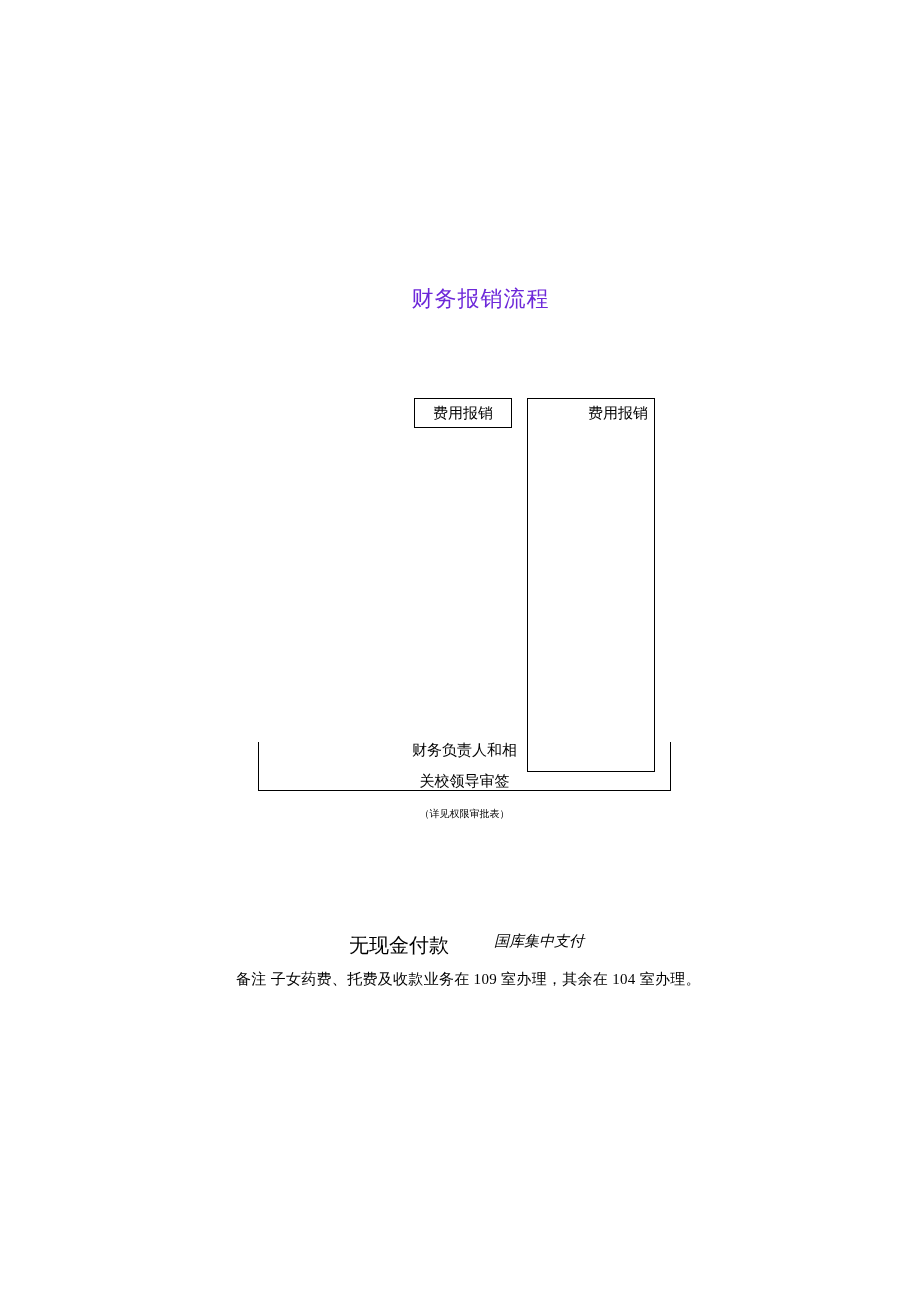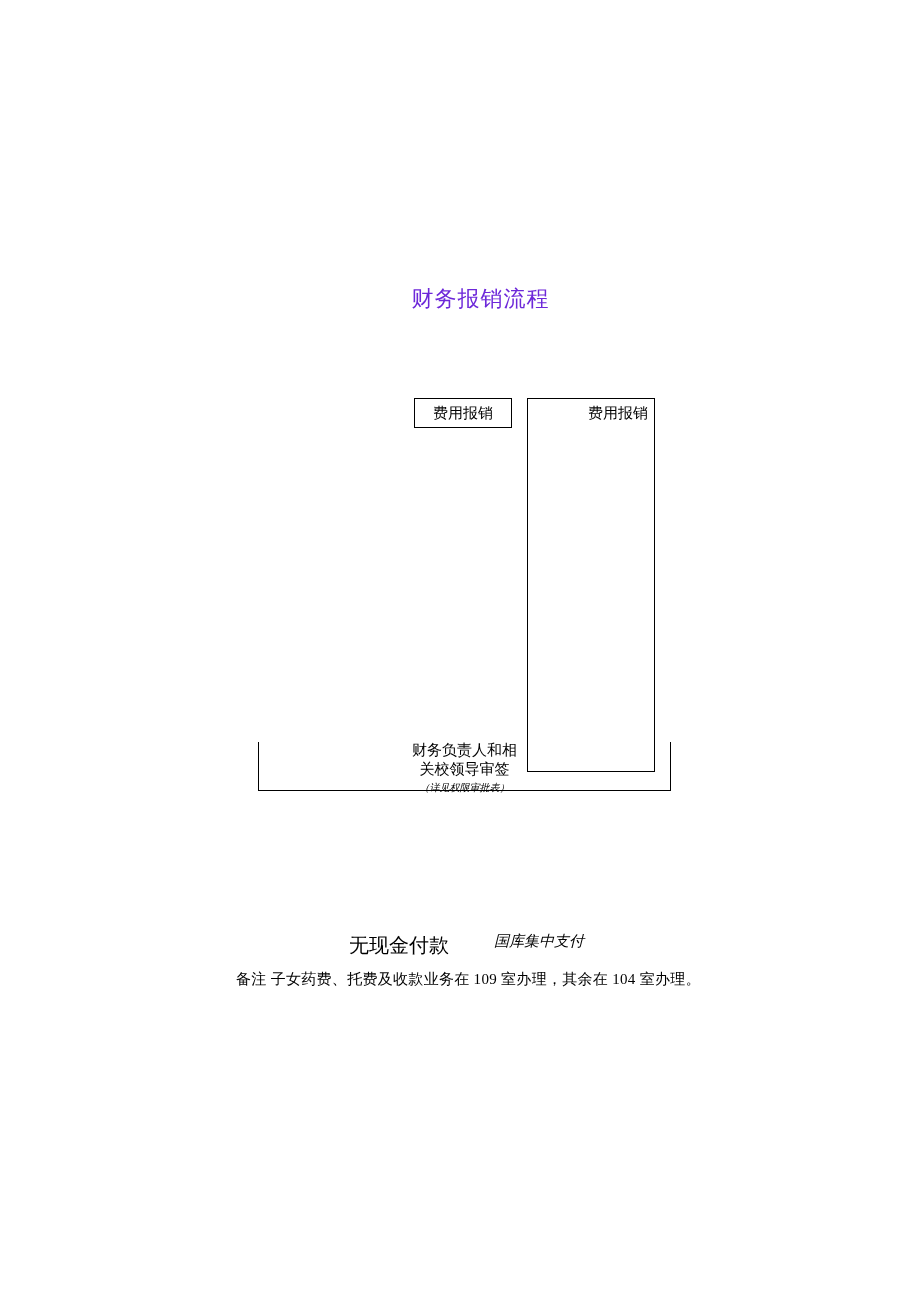--- a/index.html
+++ b/index.html
@@ -64,26 +64,25 @@
       border-bottom: 1px solid #000;
       border-right: 1px solid #000;
       text-align: center;
     }
     .approval-line1 {
       font-size: 15px;
       margin-top: -1px;
     }
     .approval-line2 {
       font-size: 15px;
-      margin-top: 0;
+      margin-top: 12px;
     }
     .approval-note {
       font-size: 10px;
-      margin-top: 2px;
-      font-style: italic;
+      margin-top: 16px;
     }
     .payment-nocash {
       position: absolute;
       top: 932px;
       left: 349px;
       font-size: 20px;
     }
     .payment-treasury {
       position: absolute;
       top: 932px;

